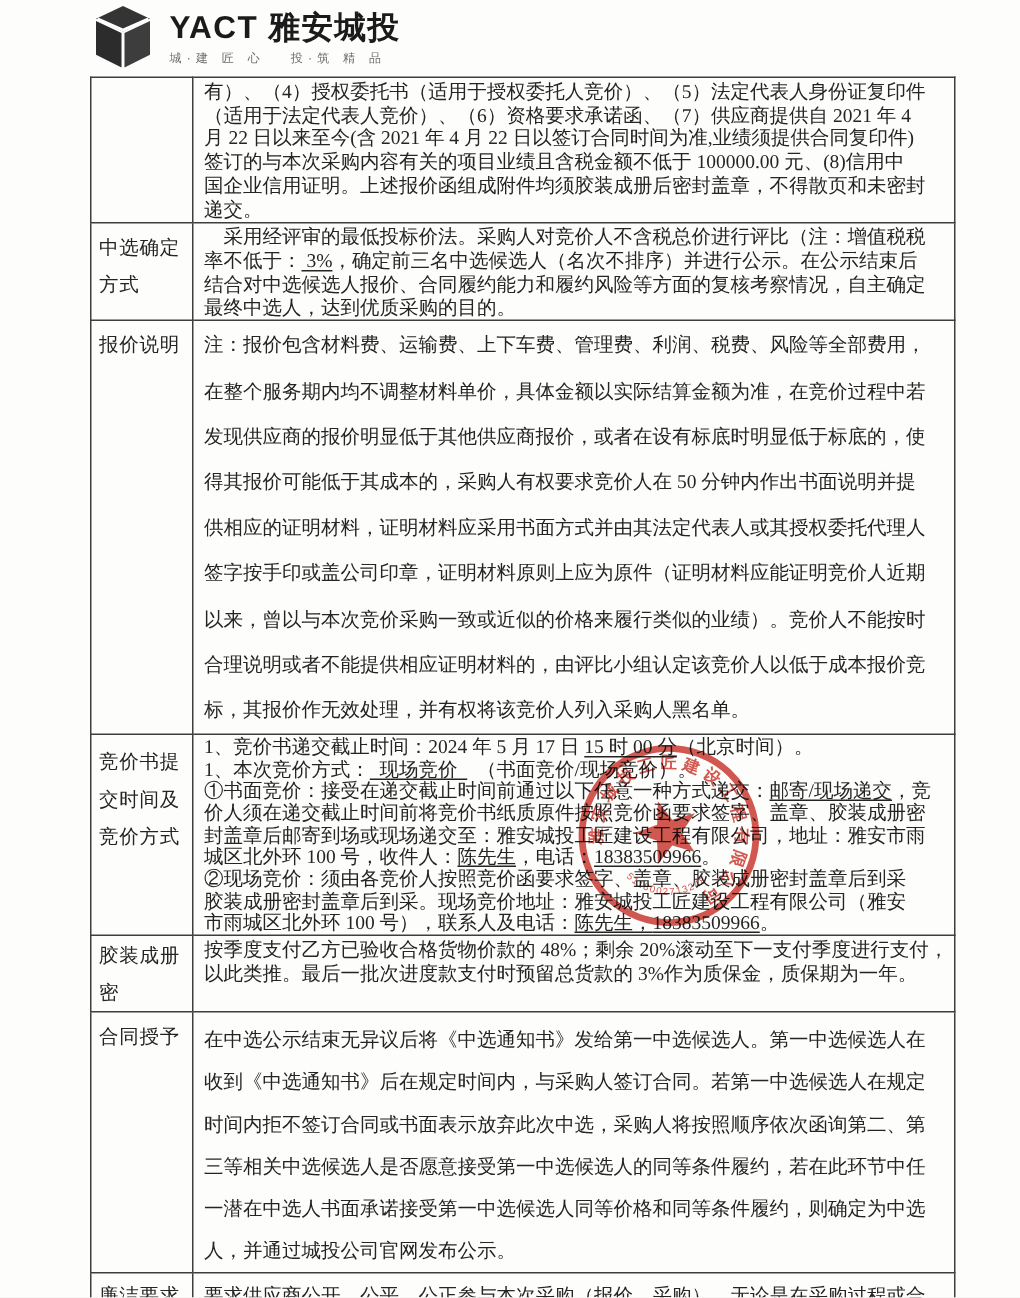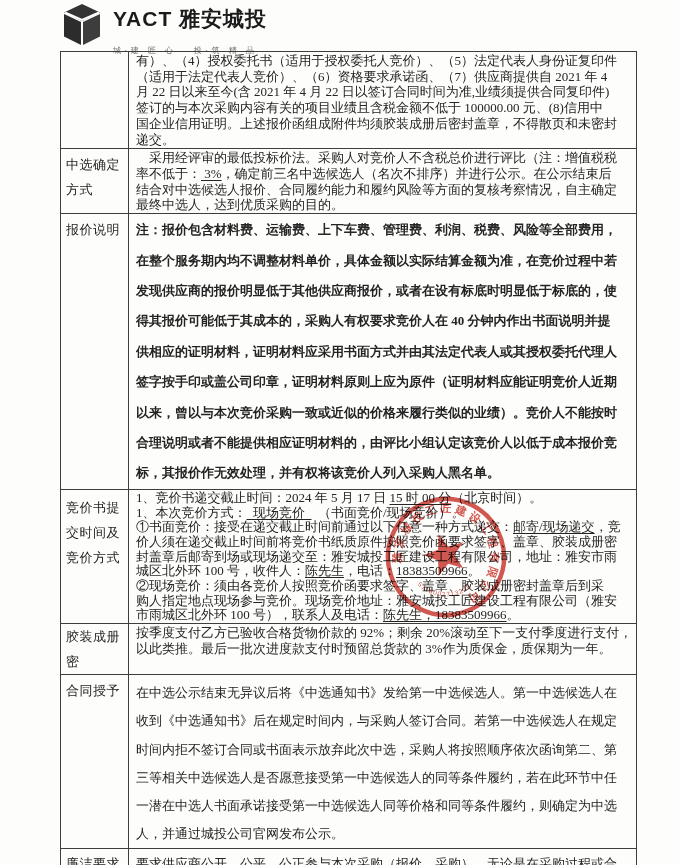--- a/index.html
+++ b/index.html
@@ -11,21 +11,21 @@
     background:#fdfdfb;
     font-family:"Liberation Serif","DejaVu Serif",serif;
     color:#242424;
     overflow:hidden;
   }
   
   .logo{position:absolute;left:62px;top:3px;display:flex;align-items:flex-start;}
   .logo-icon{width:40px;height:43px;}
   .logo-text{margin-left:11px;padding-top:5px;font-family:"Liberation Sans","DejaVu Sans",sans-serif;}
   .brand{font-size:21px;font-weight:900;color:#1b1b1b;letter-spacing:1px;line-height:22px;}
-  .tagline{margin-top:15px;font-size:8px;color:#6d6d6d;letter-spacing:3.5px;}
+  .tagline{margin-top:3px;font-size:8px;color:#6d6d6d;letter-spacing:3.5px;}
   
   .doc-table{
     position:absolute;left:60px;top:51px;
     width:576px;
     border-collapse:collapse;table-layout:fixed;
   }
   .doc-table td{border:1px solid #3e3e3e;vertical-align:top;box-sizing:border-box;}
   .label-cell{
     width:68px;
     font-size:13px;line-height:25px;
@@ -36,21 +36,21 @@
     width:508px;
     padding:1px 4px 0 7px;
     font-size:13px;
   }
   .line{white-space:pre;overflow:hidden;}
   .b{font-weight:normal;}
   .u{text-decoration:underline;text-underline-offset:2px;}
   
   .row0 td{height:97px;}  .row0 .line{line-height:15.7px;}
   .row1 td{height:64px;}  .row1 .line{line-height:15.8px;}
-  .row2 td{height:275px;} .row2 .line{line-height:30.4px;font-weight:bold;}
+  .row2 td{height:275px;} .row2 .line{line-height:30.4px;}
   .row3 td{height:133px;} .row3 .line{line-height:14.7px;}
   .row4 td{height:32px;}  .row4 .line{line-height:15.6px;}
   .row5 td{height:171px;margin-left:40px;} .row5 .line{line-height:28.2px;} .row5 .content-cell{padding-top:4px;}
   .row6 td{height:30px;}  .row6 .line{line-height:27px;}
   .row3 .label-cell{padding-top:5px;}
   .row4 .label-cell,.row6 .label-cell{vertical-align:middle;padding-top:0;}
   
   .stamp-wrap{
     position:absolute;left:381px;top:492px;
     width:130px;height:130px;
@@ -99,46 +99,46 @@
             <div class="line"><span>结合对中选候选人报价、合同履约能力和履约风险等方面的复核考察情况，自主确定</span></div>
             <div class="line"><span>最终中选人，达到优质采购的目的。</span></div>
           </td>
         </tr>
         <tr class="row2">
           <td class="label-cell">报价说明</td>
           <td class="content-cell">
             <div class="line"><span>注：报价包含材料费、运输费、上下车费、管理费、利润、税费、风险等全部费用，</span></div>
             <div class="line"><span>在整个服务期内均不调整材料单价，具体金额以实际结算金额为准，在竞价过程中若</span></div>
             <div class="line"><span>发现供应商的报价明显低于其他供应商报价，或者在设有标底时明显低于标底的，使</span></div>
-            <div class="line"><span>得其报价可能低于其成本的，采购人有权要求竞价人在 40 分钟内作出书面说明并提</span></div>
+            <div class="line"><span>得其报价可能低于其成本的，采购人有权要求竞价人在 50 分钟内作出书面说明并提</span></div>
             <div class="line"><span>供相应的证明材料，证明材料应采用书面方式并由其法定代表人或其授权委托代理人</span></div>
             <div class="line"><span>签字按手印或盖公司印章，证明材料原则上应为原件（证明材料应能证明竞价人近期</span></div>
             <div class="line"><span>以来，曾以与本次竞价采购一致或近似的价格来履行类似的业绩）。竞价人不能按时</span></div>
             <div class="line"><span>合理说明或者不能提供相应证明材料的，由评比小组认定该竞价人以低于成本报价竞</span></div>
             <div class="line"><span>标，其报价作无效处理，并有权将该竞价人列入采购人黑名单。</span></div>
           </td>
         </tr>
         <tr class="row3">
           <td class="label-cell">竞价书提交时间及竞价方式</td>
           <td class="content-cell">
             <div class="line"><span>1、竞价书递交截止时间：2024 年 5 月 17 日 </span><span class="u">15 时 00 分</span><span>（北京时间）。</span></div>
             <div class="line"><span>1、本次竞价方式：</span><span class="u">  现场竞价  </span><span>  （书面竞价/现场竞价）。</span></div>
             <div class="line"><span class="b">①书面竞价：</span><span>接受在递交截止时间前通过以下任意一种方式递交：</span><span class="b u">邮寄/现场递交</span><span>，竞</span></div>
             <div class="line"><span>价人须在递交截止时间前将竞价书纸质原件按照竞价函要求签字、盖章、胶装成册密</span></div>
             <div class="line"><span>封盖章后邮寄到场或现场递交至：</span><span class="b">雅安城投工匠建设工程有限公司</span><span>，地址：</span><span class="b">雅安市雨</span></div>
             <div class="line"><span class="b">城区北外环 100 号</span><span>，收件人：</span><span class="u">陈先生</span><span>，电话：</span><span class="u">18383509966</span><span>。</span></div>
             <div class="line"><span class="b">②现场竞价：</span><span>须由各竞价人按照竞价函要求签字、盖章、胶装成册密封盖章后到采</span></div>
-            <div class="line"><span>购人指定地点现场参与竞价。现场竞价地址：</span><span class="b">雅安城投工匠建设工程有限公司（雅安</span></div>
+            <div class="line"><span>胶装成册密封盖章后到采。现场竞价地址：</span><span class="b">雅安城投工匠建设工程有限公司（雅安</span></div>
             <div class="line"><span class="b">市雨城区北外环 100 号）</span><span>，联系人及电话：</span><span class="u">陈先生，</span><span class="u">18383509966</span><span>。</span></div>
           </td>
         </tr>
         <tr class="row4">
           <td class="label-cell">胶装成册密</td>
           <td class="content-cell">
-            <div class="line"><span>按季度支付乙方已验收合格货物价款的 92%；剩余 20%滚动至下一支付季度进行支付，</span></div>
+            <div class="line"><span>按季度支付乙方已验收合格货物价款的 48%；剩余 20%滚动至下一支付季度进行支付，</span></div>
             <div class="line"><span>以此类推。最后一批次进度款支付时预留总货款的 3%作为质保金，质保期为一年。</span></div>
           </td>
         </tr>
         <tr class="row5">
           <td class="label-cell">合同授予</td>
           <td class="content-cell">
             <div class="line"><span>在中选公示结束无异议后将《中选通知书》发给第一中选候选人。第一中选候选人在</span></div>
             <div class="line"><span>收到《中选通知书》后在规定时间内，与采购人签订合同。若第一中选候选人在规定</span></div>
             <div class="line"><span>时间内拒不签订合同或书面表示放弃此次中选，采购人将按照顺序依次函询第二、第</span></div>
             <div class="line"><span>三等相关中选候选人是否愿意接受第一中选候选人的同等条件履约，若在此环节中任</span></div>

